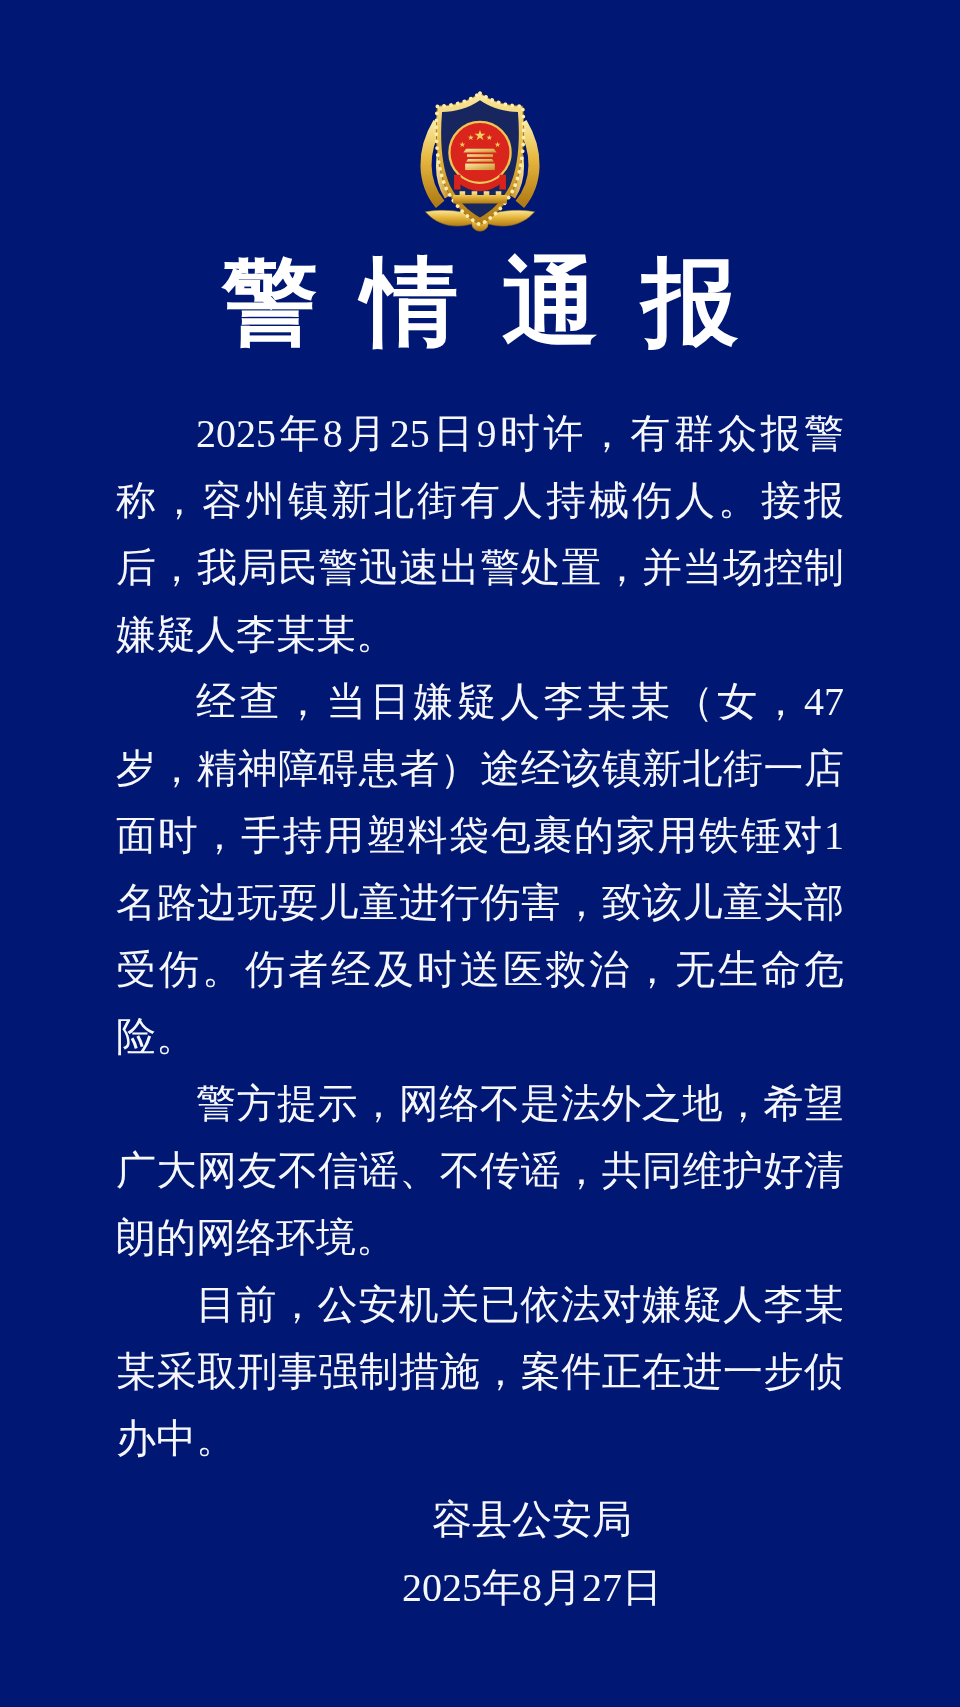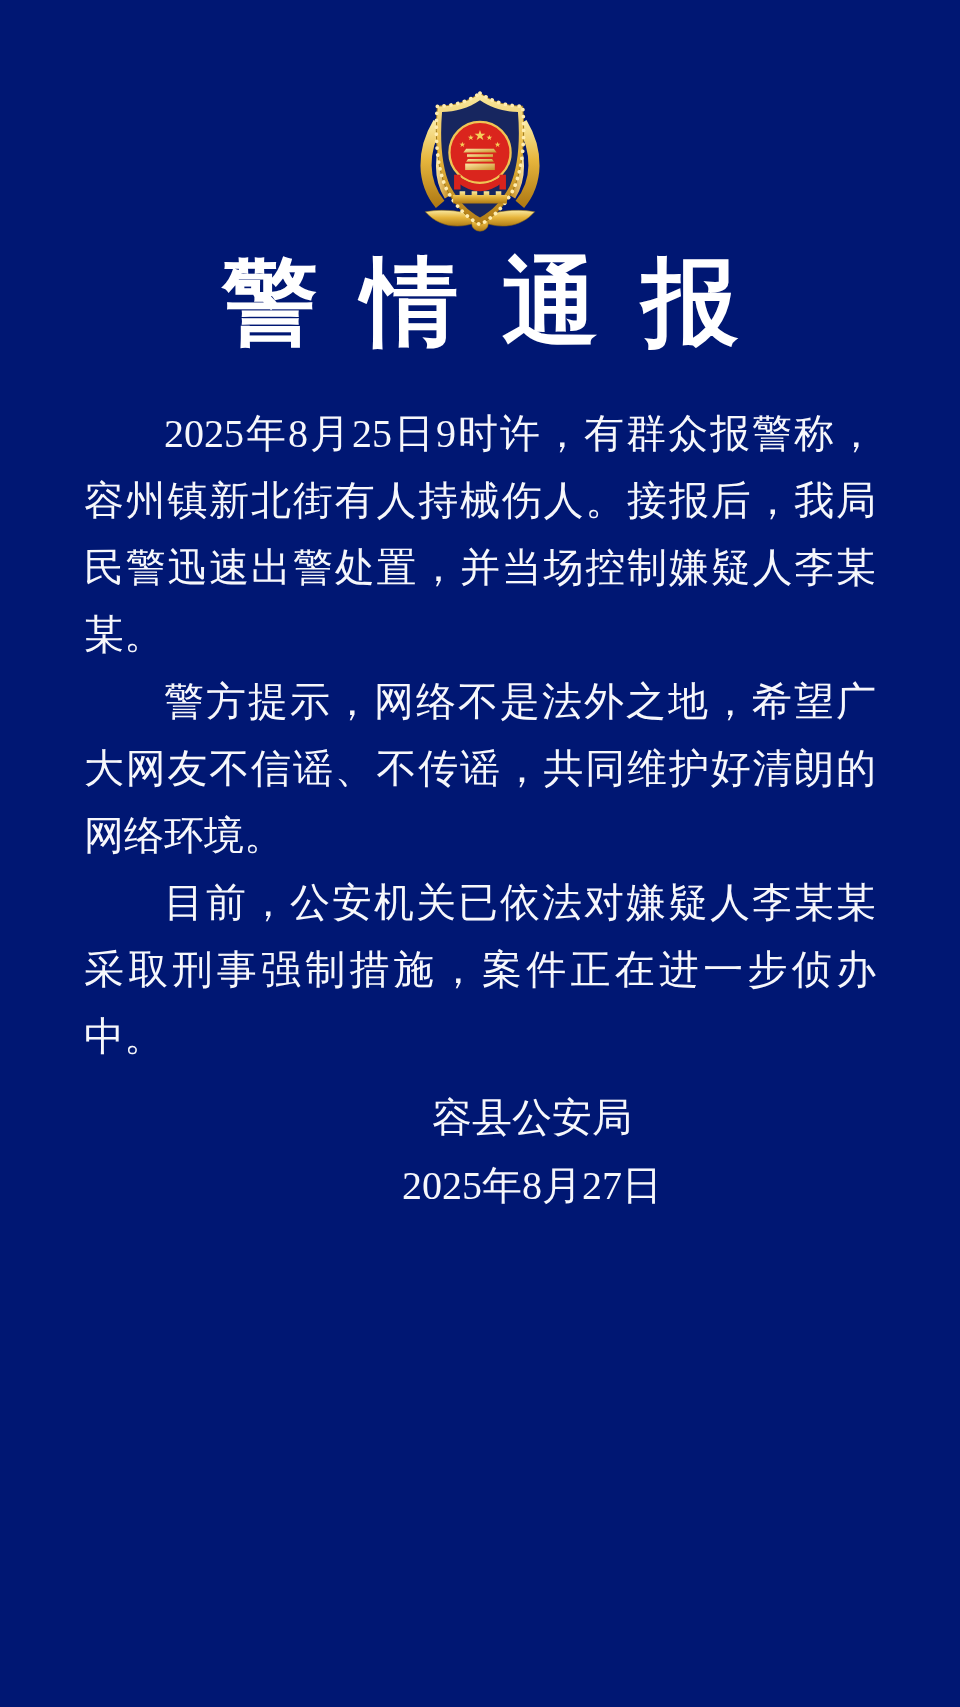--- a/index.html
+++ b/index.html
@@ -25,21 +25,21 @@
     font-size: 96px;
     font-weight: 700;
     line-height: 1.1;
     letter-spacing: 44px;
     transform: translateX(22px); 
     white-space: nowrap;
     color: #ffffff;
   }
   .content {
     margin-top: 44px;
-    padding: 0 84px;
+    padding: 0 116px;
   }
   .content p {
     font-size: 40px;
     line-height: 67px;
     text-indent: 2em;
     text-align: justify;
     color: #f6f7fb;
   }
   .signature {
     margin-top: 14px;
@@ -113,20 +113,21 @@
     </g>
 
     <path d="M56,122 h7 v-4 h6 v4 h7 v-4 h6 v4 h7 v-4 h6 v4 h7 v-4 h6 v4 h6 v9 H56 Z" fill="url(#gold)"></path>
   </svg>
 </div>
 
 <h1 class="notice-title">警情通报</h1>
 
 <div class="content">
   <p>2025年8月25日9时许，有群众报警称，容州镇新北街有人持械伤人。接报后，我局民警迅速出警处置，并当场控制嫌疑人李某某。</p>
+  <p>经查，当日嫌疑人李某某（女，47岁，精神障碍患者）途经该镇新北街一店面时，手持用塑料袋包裹的家用铁锤对1名路边玩耍儿童进行伤害，致该儿童头部受伤。伤者经及时送医救治，无生命危险。</p>
   <p>警方提示，网络不是法外之地，希望广大网友不信谣、不传谣，共同维护好清朗的网络环境。</p>
   <p>目前，公安机关已依法对嫌疑人李某某采取刑事强制措施，案件正在进一步侦办中。</p>
 </div>
 
 <div class="signature">
   <div>容县公安局</div>
   <div>2025年8月27日</div>
 </div>
 
 </body></html>

